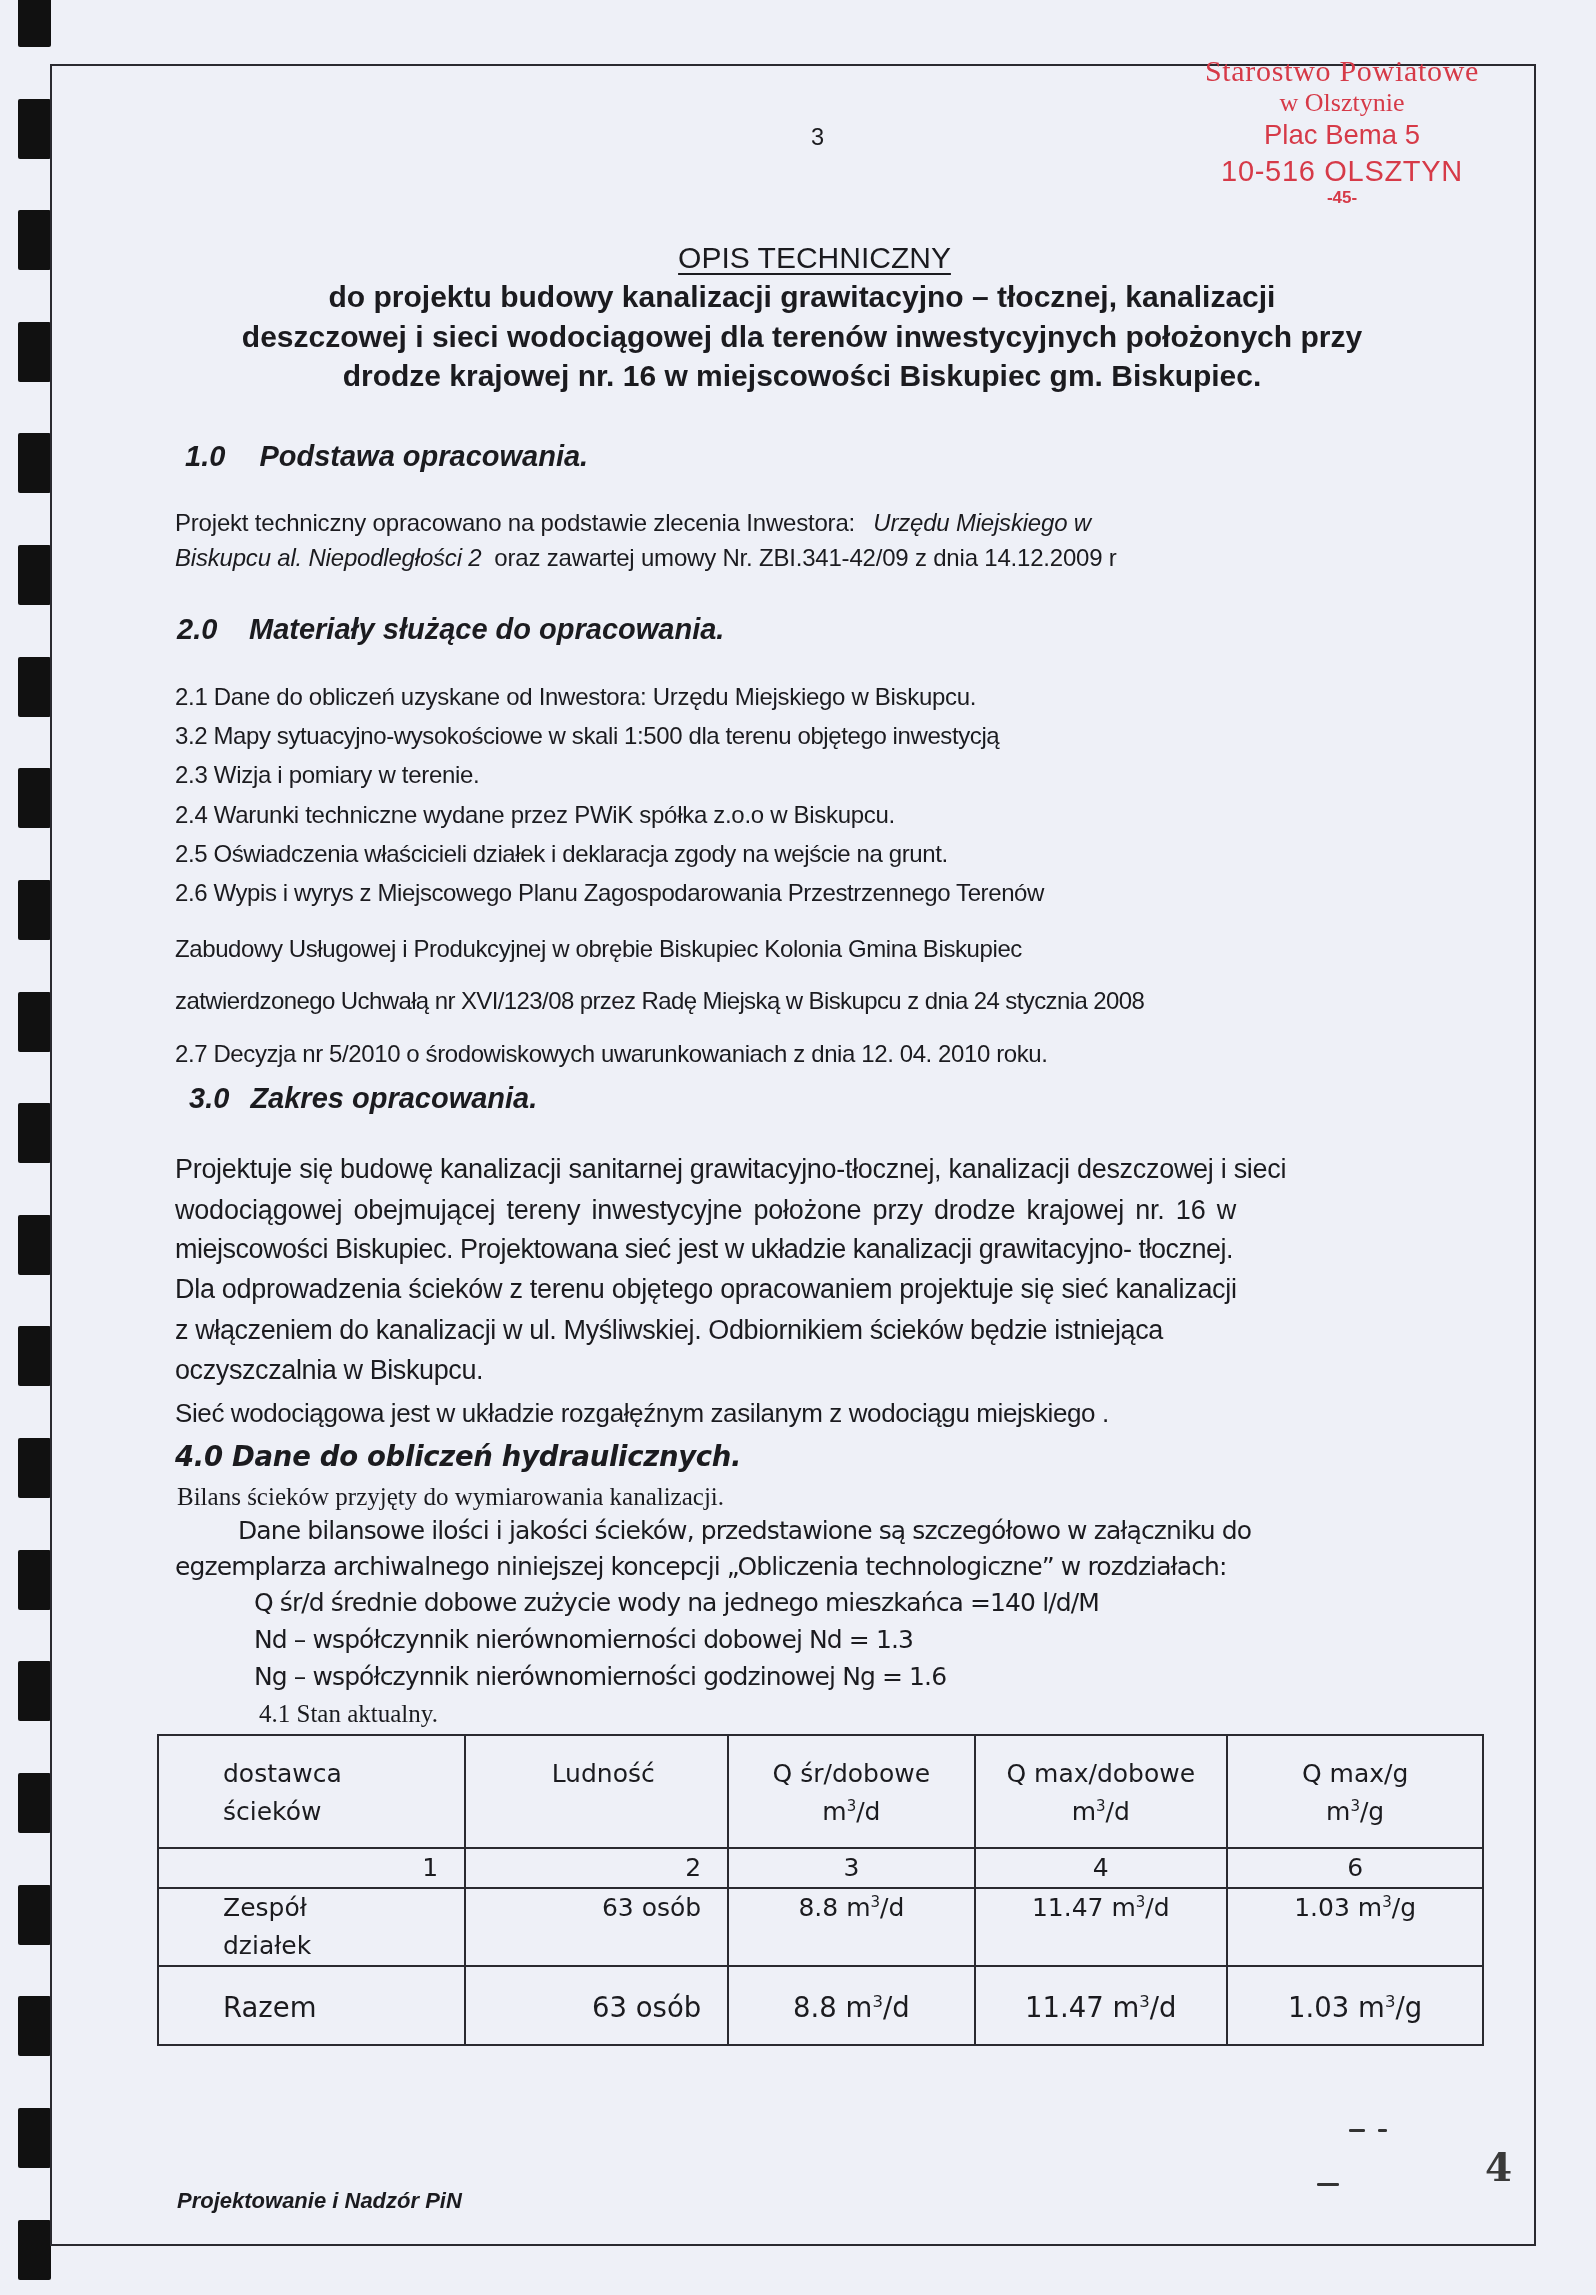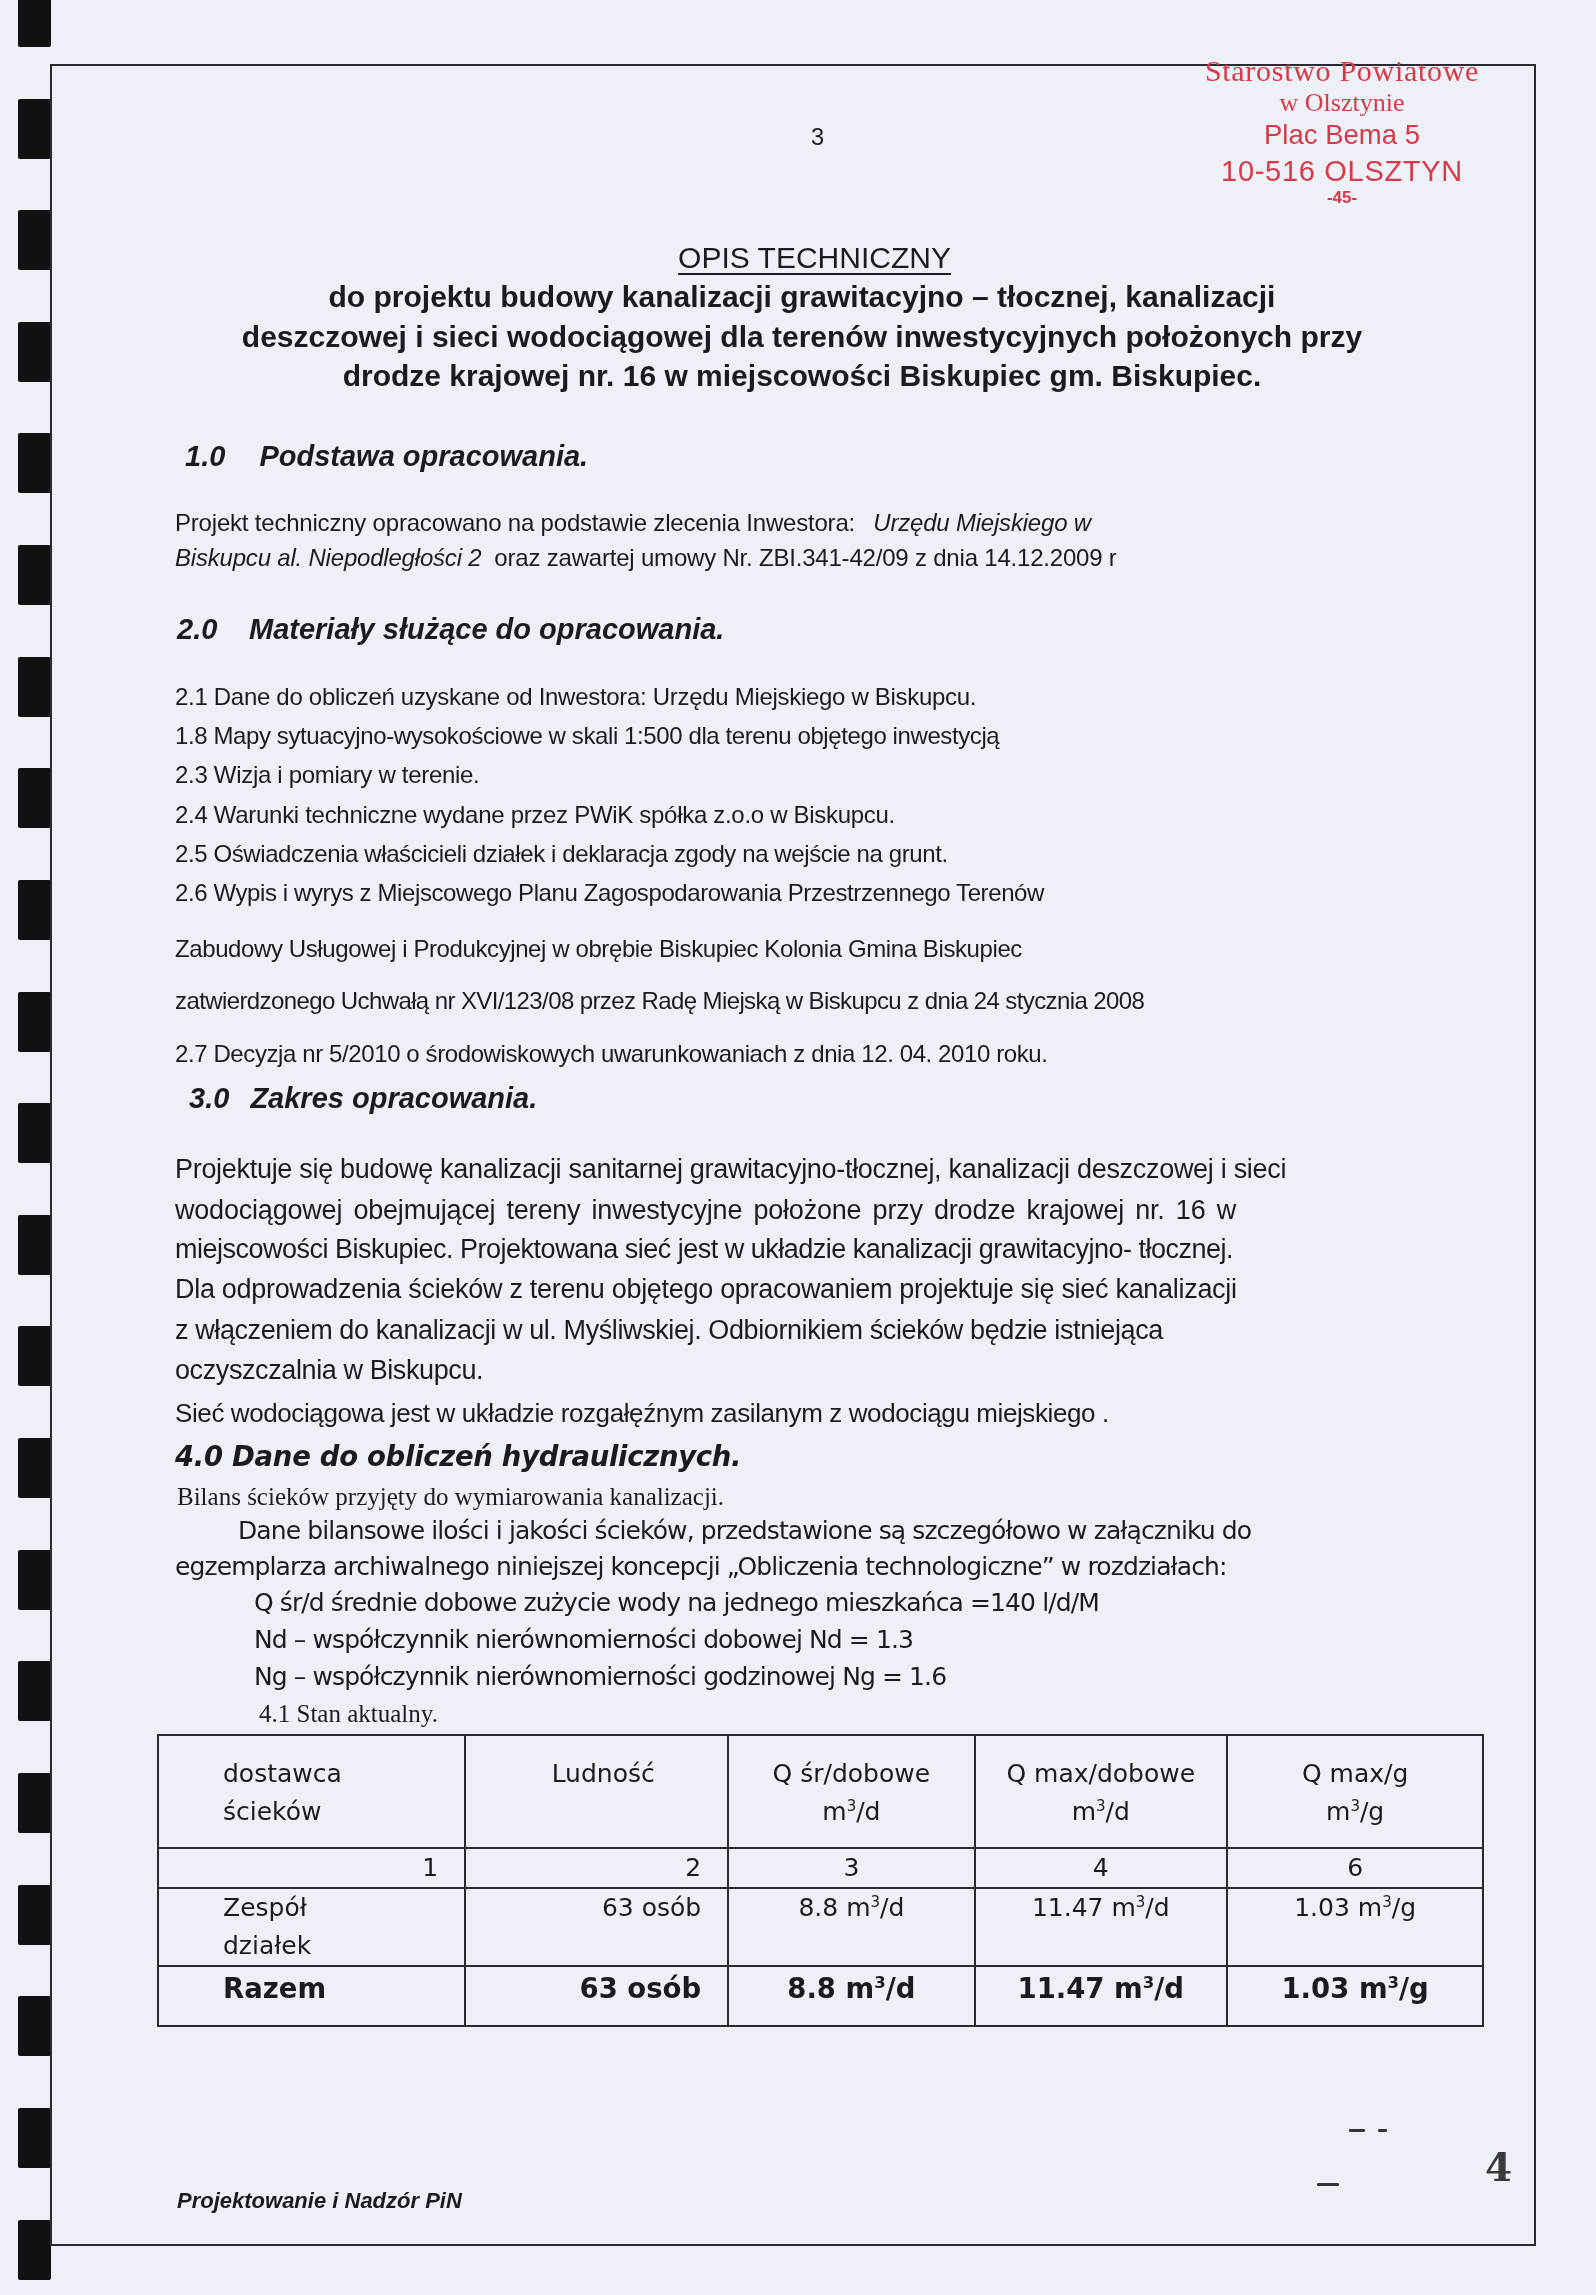--- a/index.html
+++ b/index.html
@@ -29,21 +29,21 @@
   .tbl { position:absolute; left:157px; top:1734px; border-collapse:collapse; font-family:"DejaVu Sans", sans-serif; font-size:25px; }
   .tbl td { border:2px solid #2a2a30; vertical-align:top; padding:0 9.2px; line-height:38px; }
   .tbl .c1 { width:232px; text-align:left; padding-left:64px; }
   .tbl .c2 { width:196px; text-align:right; padding-right:26px;margin-left:28px; }
   .tbl .c3 { width:226px; text-align:center; }
   .tbl .c4 { width:232px; text-align:center; }
   .tbl .c5 { width:236px; text-align:center; }
   .tbl tr.hdr td { height:92px; padding-top:19px; }
   .tbl tr.num td { height:36px; }
   .tbl tr.data td { height:73px; }
-  .tbl tr.tot td { height:56px; font-weight:bold; font-size:27.5px; padding-top:2px; }
+  .tbl tr.tot td { height:56px; font-weight:normal; font-size:27.5px; padding-top:21px; }
   .tbl tr.num .c1 { text-align:right; padding-right:26px; padding-left:0; }
   sup { font-size:60%; vertical-align:super; line-height:0; }
   .footer { left:177px; top:2188px; font-size:22px; font-weight:bold; font-style:italic; }
   .hand4 { left:1485px; top:2144px; font-family:"DejaVu Serif", serif; font-size:39px; color:#3a3a3a; font-weight:bold; }
   .scribble { position:absolute; height:2.6px; background:#333; border-radius:1.3px; }
 </style>
 </head>
 <body>
 
 <div id="marks">
@@ -98,21 +98,21 @@
 <div class="abs p" style="left:175px; top:544px; letter-spacing:-0.2px">
   <span class="ital">Biskupcu al. Niepodległości 2</span>
   <span style="margin-left:6.5px">oraz  zawartej  umowy  Nr. ZBI.341-42/09  z dnia 14.12.2009 r</span>
 </div>
 
 <div class="abs h" style="left:177px; top:613px">
   <span>2.0</span>
   <span style="margin-left:23.6px">Materiały  służące do opracowania.</span>
 </div>
 <div class="abs p" style="left:175px; top:683px; letter-spacing:-0.3px">2.1  Dane do obliczeń uzyskane od Inwestora: Urzędu Miejskiego w Biskupcu.</div>
-<div class="abs p" style="left:175px; top:722px; letter-spacing:-0.4px">1.8 Mapy sytuacyjno-wysokościowe w skali 1:500 dla terenu objętego inwestycją</div>
+<div class="abs p" style="left:175px; top:722px; letter-spacing:-0.4px">3.2 Mapy sytuacyjno-wysokościowe w skali 1:500 dla terenu objętego inwestycją</div>
 <div class="abs p" style="left:175px; top:761px; letter-spacing:-0.3px">2.3   Wizja i pomiary w terenie.</div>
 <div class="abs p" style="left:175px; top:801px; letter-spacing:-0.3px">2.4   Warunki  techniczne  wydane  przez  PWiK  spółka  z.o.o  w  Biskupcu.</div>
 <div class="abs p" style="left:175px; top:840px; letter-spacing:-0.4px">2.5  Oświadczenia właścicieli  działek i deklaracja zgody na wejście na grunt.</div>
 <div class="abs p" style="left:175px; top:879px; letter-spacing:-0.4px">2.6  Wypis i wyrys  z Miejscowego Planu  Zagospodarowania  Przestrzennego Terenów</div>
 <div class="abs p" style="left:175px; top:935px; letter-spacing:-0.4px">Zabudowy Usługowej i Produkcyjnej w obrębie Biskupiec Kolonia Gmina Biskupiec</div>
 <div class="abs p" style="left:175px; top:987px; letter-spacing:-0.6px">zatwierdzonego Uchwałą nr XVI/123/08 przez Radę Miejską w Biskupcu z dnia 24 stycznia 2008</div>
 <div class="abs p" style="left:175px; top:1040px; letter-spacing:-0.4px">2.7  Decyzja nr 5/2010 o środowiskowych uwarunkowaniach z dnia 12. 04. 2010 roku.</div>
 
 <div class="abs h" style="left:189px; top:1082px; font-style:italic">
   <span>3.0</span>

